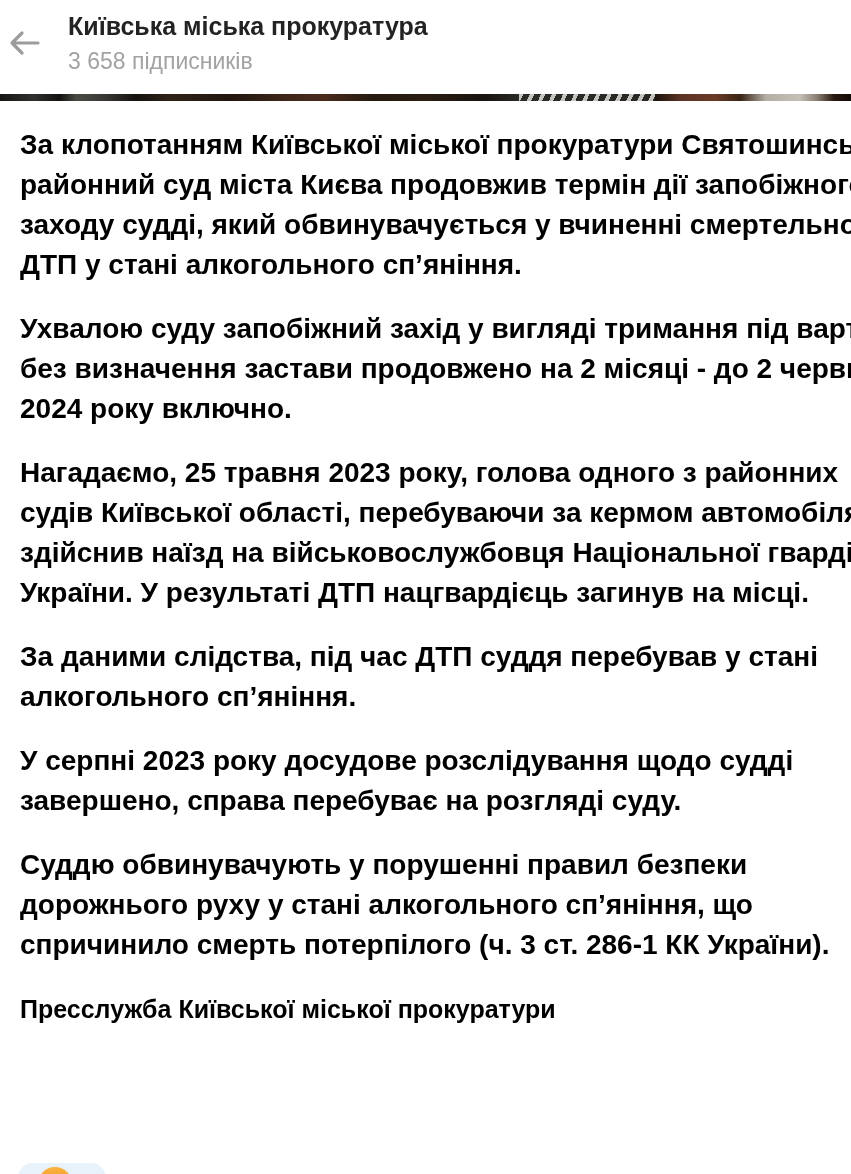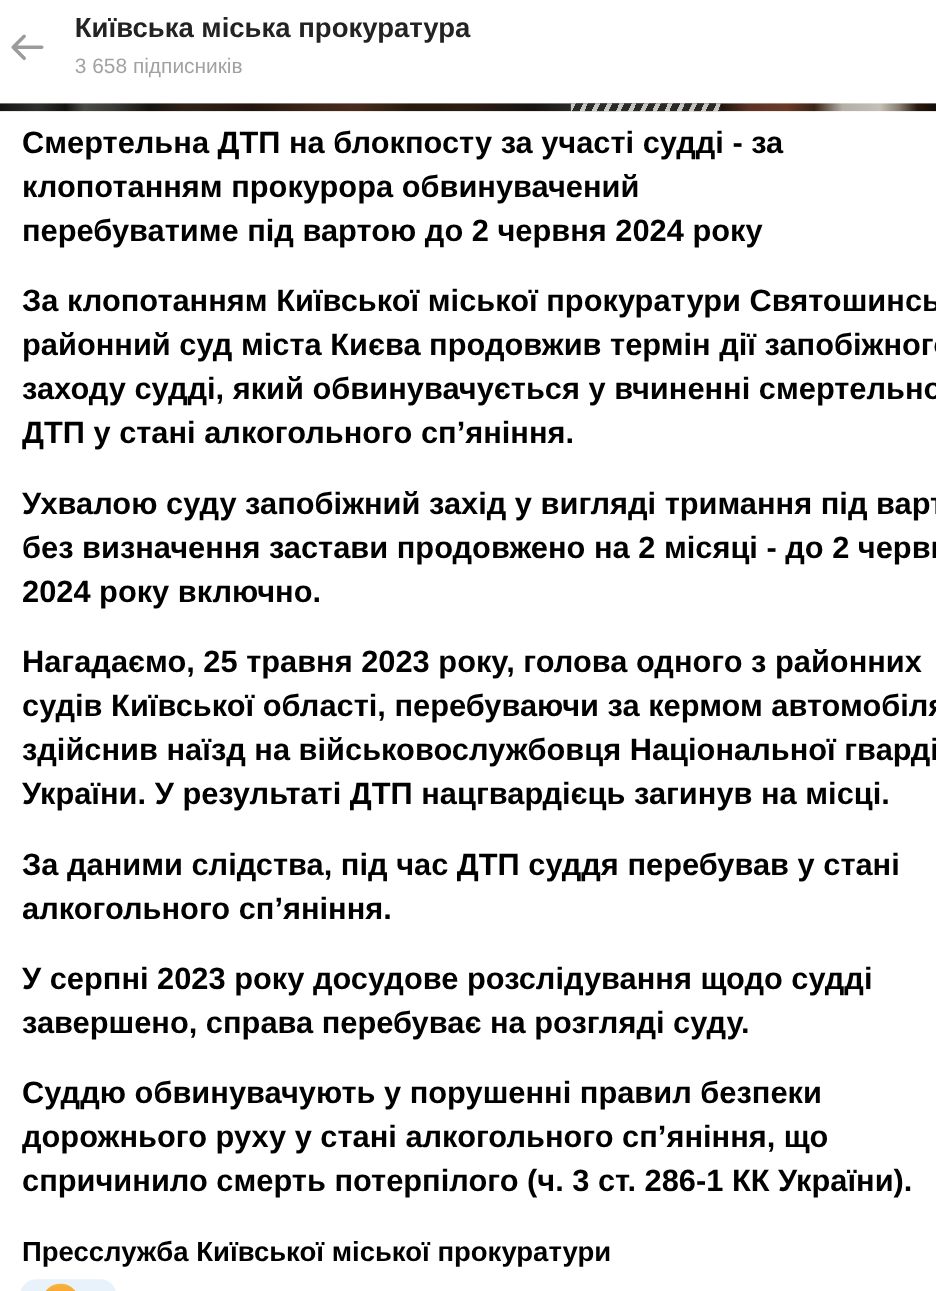--- a/index.html
+++ b/index.html
@@ -17,21 +17,21 @@
     position:absolute;left:4px;top:26px;width:40px;height:36px;
     background:none;border:none;cursor:pointer;padding:0;
     display:flex;align-items:center;justify-content:center;
   }
   .channel-info{position:absolute;left:68px;top:10px;cursor:pointer;}
   .channel-title{
     font-size:25px;font-weight:700;color:#232323;
     line-height:32px;white-space:nowrap;
   }
   .channel-subs{
-    font-size:19px;color:#a2a2a2;line-height:28px;margin-top:5px;white-space:nowrap;
+    font-size:23px;color:#a2a2a2;line-height:28px;margin-top:5px;white-space:nowrap;
   }
   
   .media-strip{
     position:absolute;top:94px;left:0;width:851px;height:7px;
     background:linear-gradient(90deg,
       #151513 0%, #30302e 4%, #141210 7%, #4a4a44 9%, #3c3a36 12%, #16130f 16%,
       #2e2218 20%, #21160f 27%, #3c2518 33%, #4a2b1b 38%, #241a10 44%,
       #2b1d13 50%, #181310 57%, #2a2a26 61%, #1d140d 77%, #5c3324 80%,
       #6b3a27 84%, #3a2415 87%, #b3aea6 90%, #c4bfb7 94%, #8a7f72 96%,
       #27190f 98%, #120b07 100%);
@@ -85,23 +85,20 @@
       <div class="channel-title">Київська міська прокуратура</div>
       <div class="channel-subs">3 658 підписників</div>
     </div>
   </div>
 
   <div class="media-strip">
     <span class="stripes"></span>
   </div>
 
   <div class="post">
-    <p class="post-heading">Смертельна ДТП на блокпосту за участі судді - за
-клопотанням прокурора обвинувачений
-перебуватиме під вартою до 2 червня 2024 року</p>
     <p class="post-par">За клопотанням Київської міської прокуратури Святошинський
 районний суд міста Києва продовжив термін дії запобіжного
 заходу судді, який обвинувачується у вчиненні смертельної
 ДТП у стані алкогольного сп’яніння.</p>
     <p class="post-par">Ухвалою суду запобіжний захід у вигляді тримання під вартою
 без визначення застави продовжено на 2 місяці - до 2 червня
 2024 року включно.</p>
     <p class="post-par">Нагадаємо, 25 травня 2023 року, голова одного з районних
 судів Київської області, перебуваючи за кермом автомобіля,
 здійснив наїзд на військовослужбовця Національної гвардії

